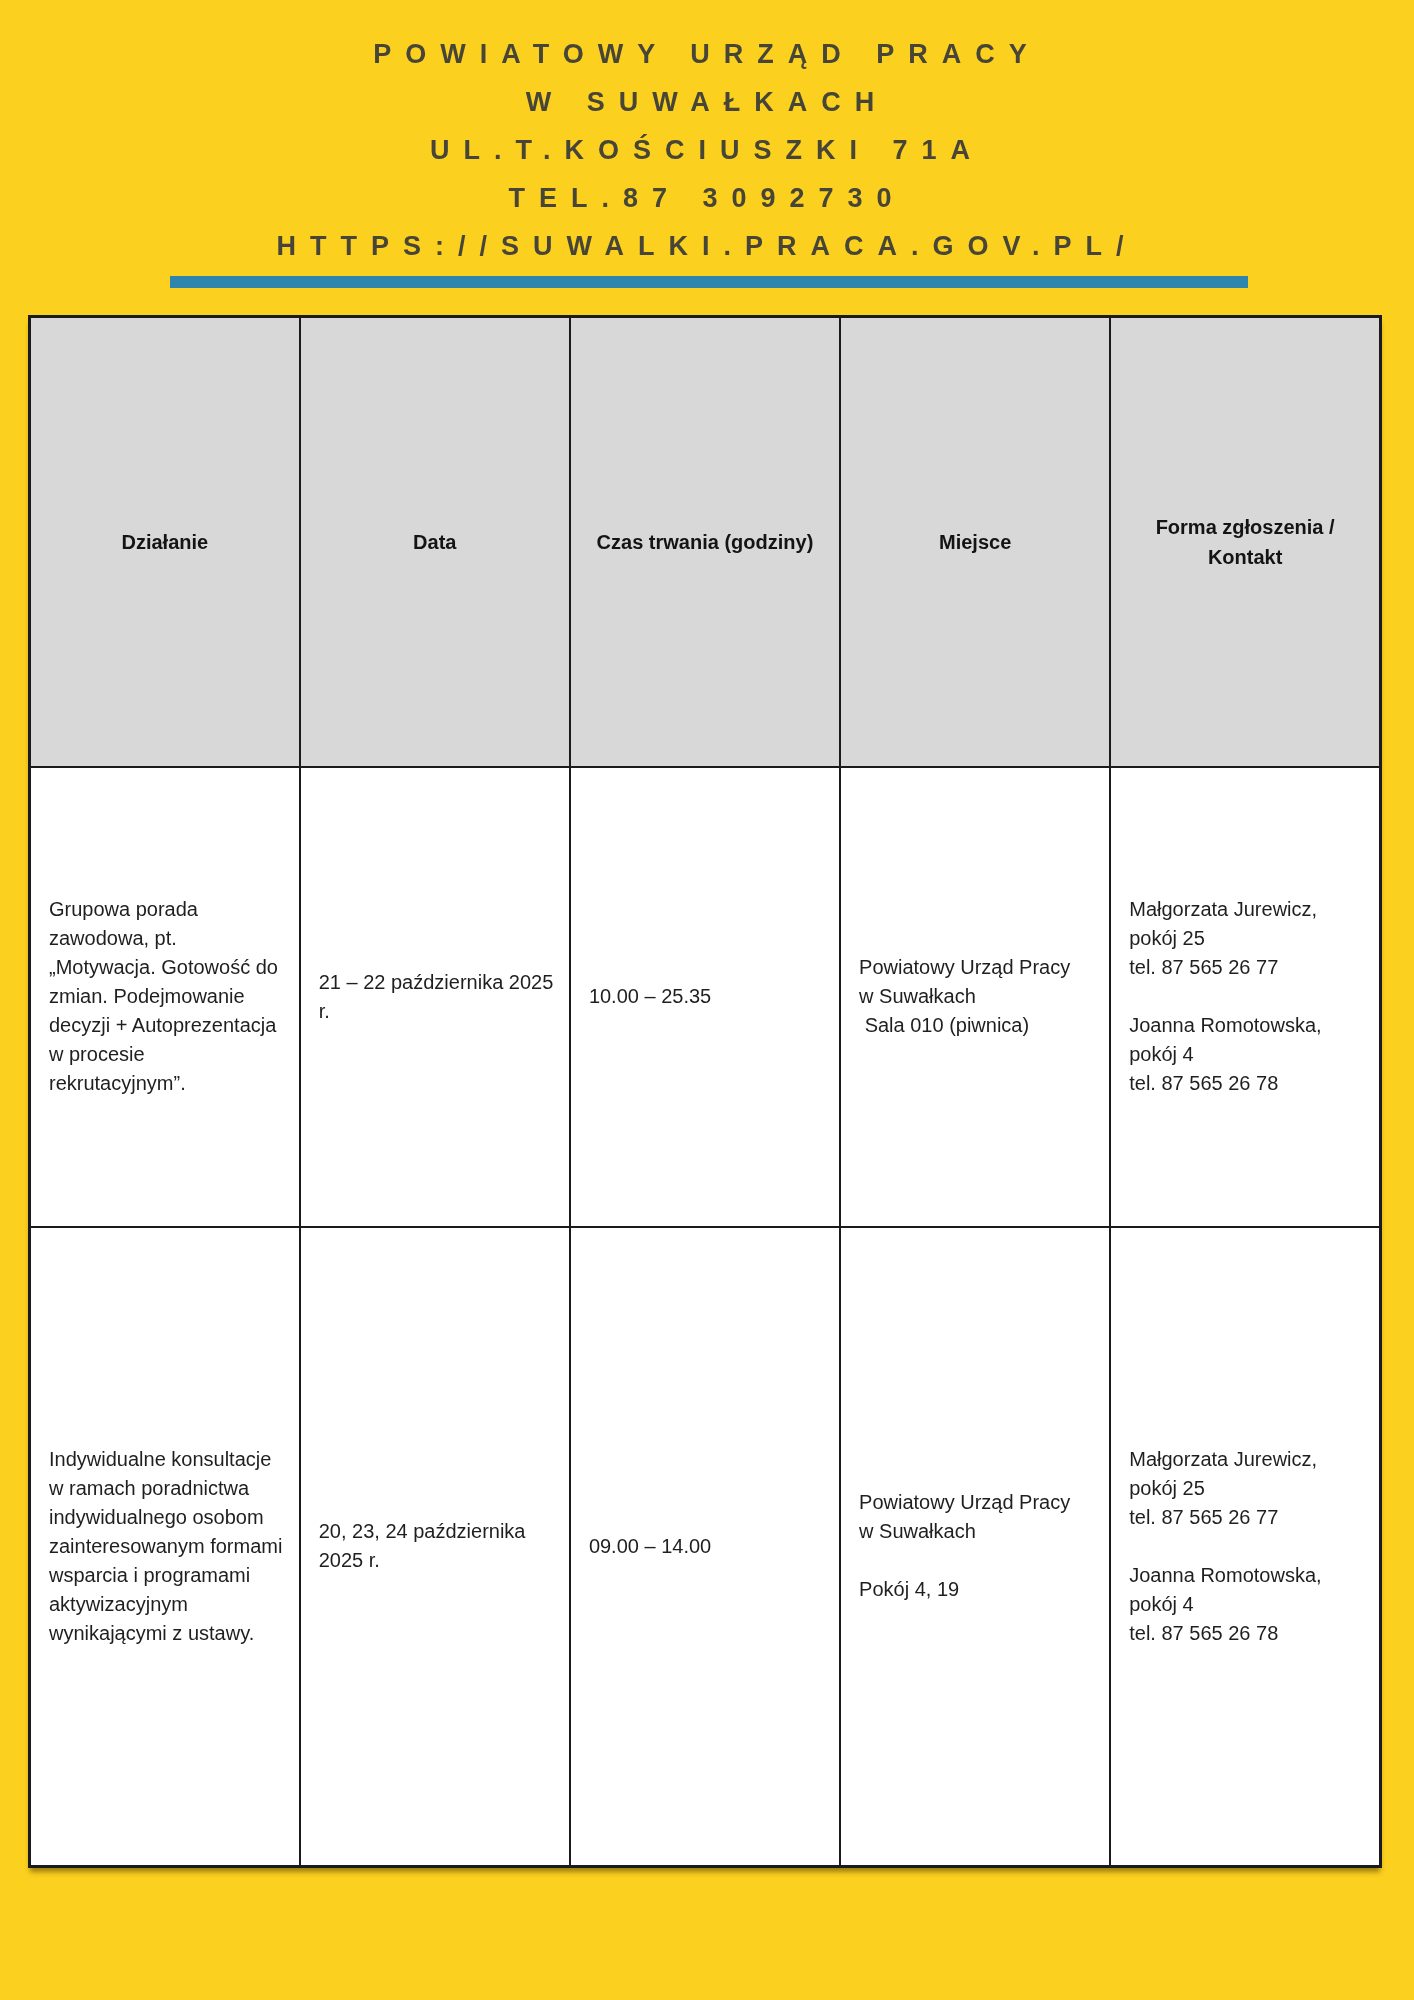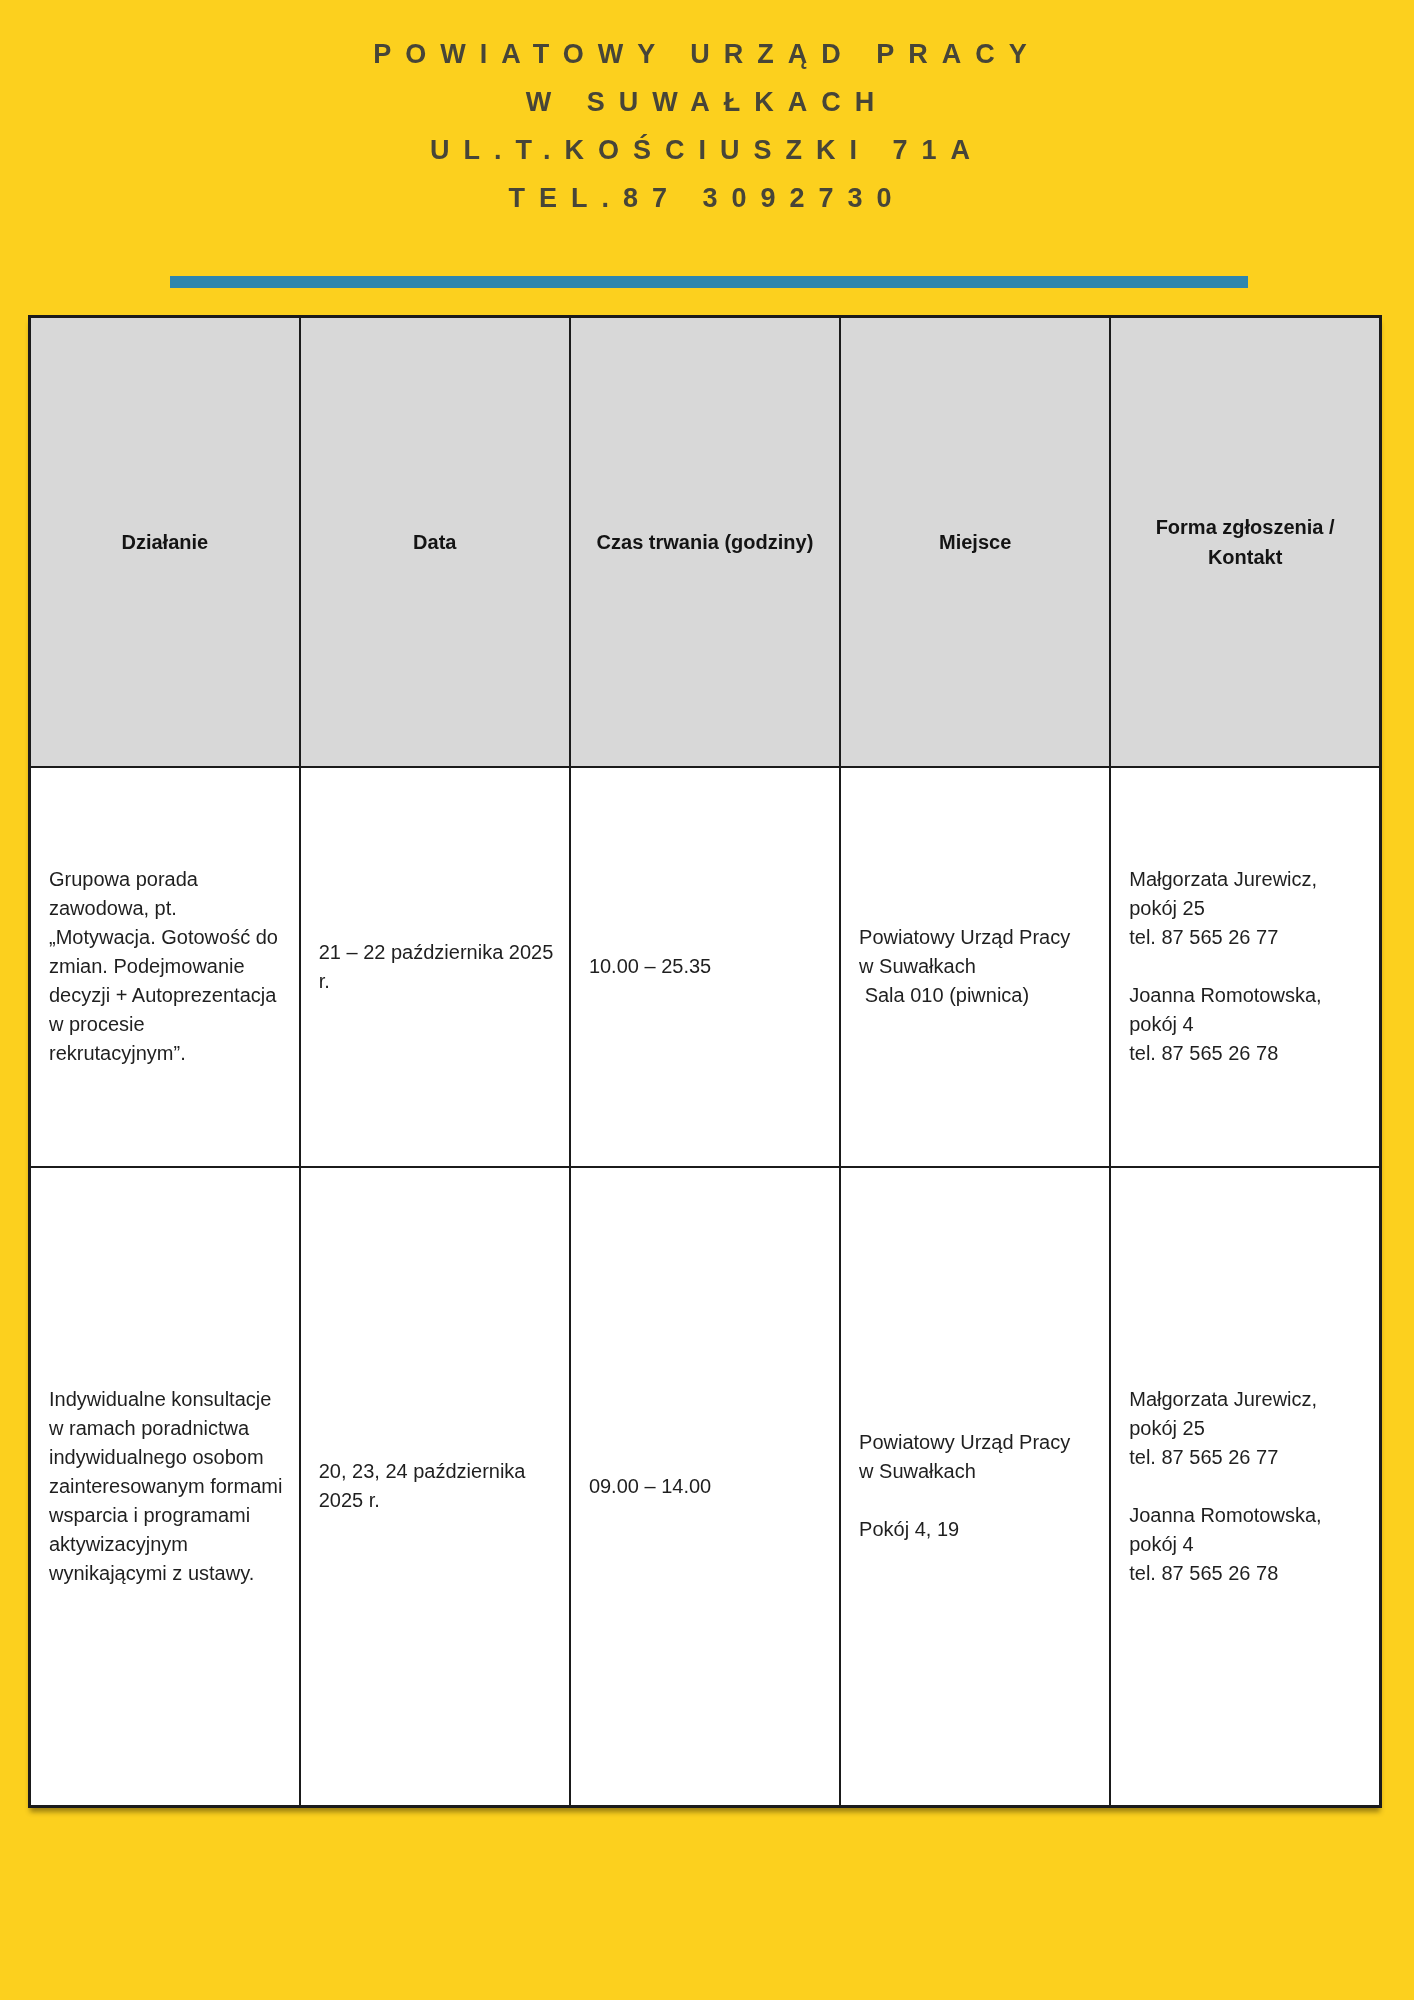--- a/index.html
+++ b/index.html
@@ -75,33 +75,34 @@
     font-weight: normal;
     color: #1F1F1F;
     text-align: left;
     line-height: 29px;
     padding: 10px 14px 10px 18px;
   }
   td.col-dzialanie { padding-right: 38px; }
   .line { white-space: pre-wrap; }
 
   tr.row-header  { height: 450px; }
-  tr.row-event-1 { height: 400px; }
+  tr.row-event-1 { height: 460px; }
   tr.row-event-2 { height: 640px; }
 </style>
 </head>
 <body>
 
 <div class="poster">
 
   <div class="header-block">
     <div class="header-line">POWIATOWY URZĄD PRACY</div>
     <div class="header-line">W SUWAŁKACH</div>
     <div class="header-line">UL.T.KOŚCIUSZKI 71A</div>
     <div class="header-line">TEL.87 3092730</div>
+    <div class="header-line">HTTPS://SUWALKI.PRACA.GOV.PL/</div>
   </div>
 
   <div class="accent-bar"></div>
 
   <div class="table-wrap">
     <table class="events">
       <colgroup>
           <col>
           <col>
           <col>

